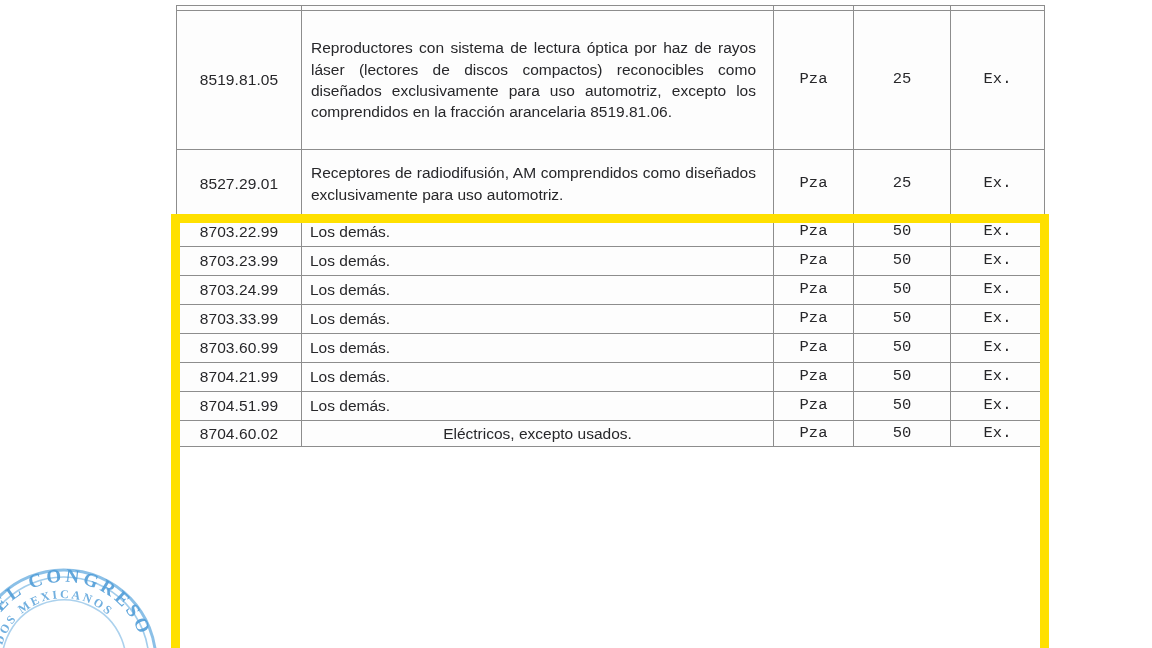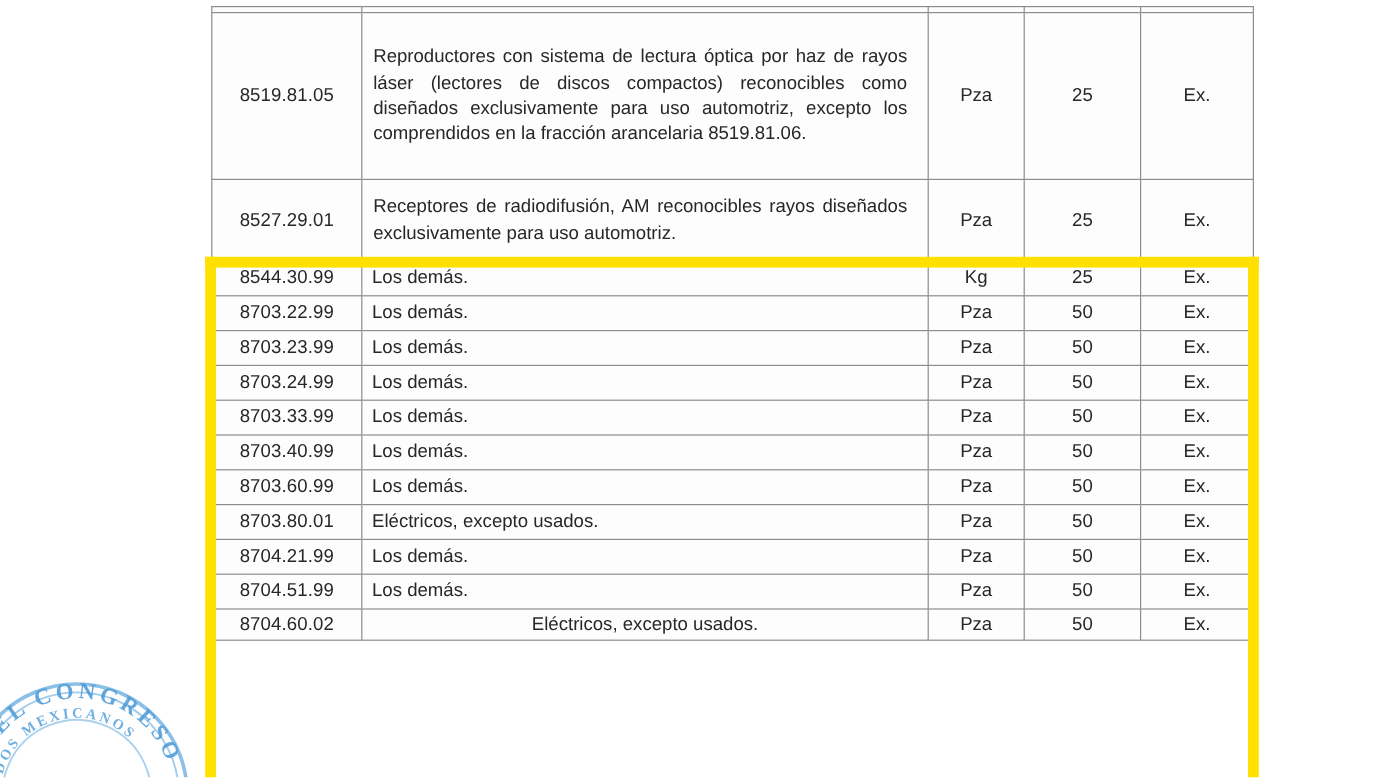--- a/index.html
+++ b/index.html
@@ -59,21 +59,21 @@
   
   col.c-code { width: 125px; }
   col.c-desc { width: 472px; }
   col.c-unit { width: 80px; }
   col.c-qty  { width: 97px; }
   col.c-tax  { width: 94px; }
 
   td.code { text-align: center; white-space: nowrap; letter-spacing: .1px; }
   td.desc { text-align: left; }
   td.desc.justify { text-align: justify; text-align-last: left; padding: 7px 17px 7px 9px; }
-  td.unit, td.qty, td.tax { text-align: center; white-space: nowrap; }
+  td.unit, td.qty, td.tax { text-align: center; white-space: nowrap; font-family: Liberation Mono, monospace; }
 
   tr.short td { height: 29px; }
   tr.tall-5 td  { height: 139px; }
   tr.tall-2 td  { height: 68px; }
   tr.clipped td { height: 26px; text-align: center; }
 
   
   tr.sliver td { height: 5px; padding: 0; border-bottom-color:#8d8d8d; }
 
   
@@ -144,34 +144,27 @@
         <tr class="tall-5">
           <td class="code">8519.81.05</td>
           <td class="desc justify">Reproductores con sistema de lectura óptica por haz de rayos láser (lectores de discos compactos) reconocibles como diseñados exclusivamente para uso automotriz, excepto los comprendidos en la fracción arancelaria 8519.81.06.</td>
           <td class="unit">Pza</td>
           <td class="qty">25</td>
           <td class="tax">Ex.</td>
         </tr>
 
         <tr class="tall-2">
           <td class="code">8527.29.01</td>
-          <td class="desc justify">Receptores de radiodifusión, AM reconocibles rayos diseñados exclusivamente para uso automotriz.</td>
+          <td class="desc justify">Receptores de radiodifusión, AM comprendidos como diseñados exclusivamente para uso automotriz.</td>
           <td class="unit">Pza</td>
           <td class="qty">25</td>
           <td class="tax">Ex.</td>
         </tr>
 
         <tr class="short">
-          <td class="code">8544.30.99</td>
-          <td class="desc">Los demás.</td>
-          <td class="unit">Kg</td>
-          <td class="qty">25</td>
-          <td class="tax">Ex.</td>
-        </tr>
-        <tr class="short">
           <td class="code">8703.22.99</td>
           <td class="desc">Los demás.</td>
           <td class="unit">Pza</td>
           <td class="qty">50</td>
           <td class="tax">Ex.</td>
         </tr>
         <tr class="short">
           <td class="code">8703.23.99</td>
           <td class="desc">Los demás.</td>
           <td class="unit">Pza</td>
@@ -186,36 +179,22 @@
           <td class="tax">Ex.</td>
         </tr>
         <tr class="short">
           <td class="code">8703.33.99</td>
           <td class="desc">Los demás.</td>
           <td class="unit">Pza</td>
           <td class="qty">50</td>
           <td class="tax">Ex.</td>
         </tr>
         <tr class="short">
-          <td class="code">8703.40.99</td>
-          <td class="desc">Los demás.</td>
-          <td class="unit">Pza</td>
-          <td class="qty">50</td>
-          <td class="tax">Ex.</td>
-        </tr>
-        <tr class="short">
           <td class="code">8703.60.99</td>
           <td class="desc">Los demás.</td>
-          <td class="unit">Pza</td>
-          <td class="qty">50</td>
-          <td class="tax">Ex.</td>
-        </tr>
-        <tr class="short">
-          <td class="code">8703.80.01</td>
-          <td class="desc">Eléctricos, excepto usados.</td>
           <td class="unit">Pza</td>
           <td class="qty">50</td>
           <td class="tax">Ex.</td>
         </tr>
         <tr class="short">
           <td class="code">8704.21.99</td>
           <td class="desc">Los demás.</td>
           <td class="unit">Pza</td>
           <td class="qty">50</td>
           <td class="tax">Ex.</td>

